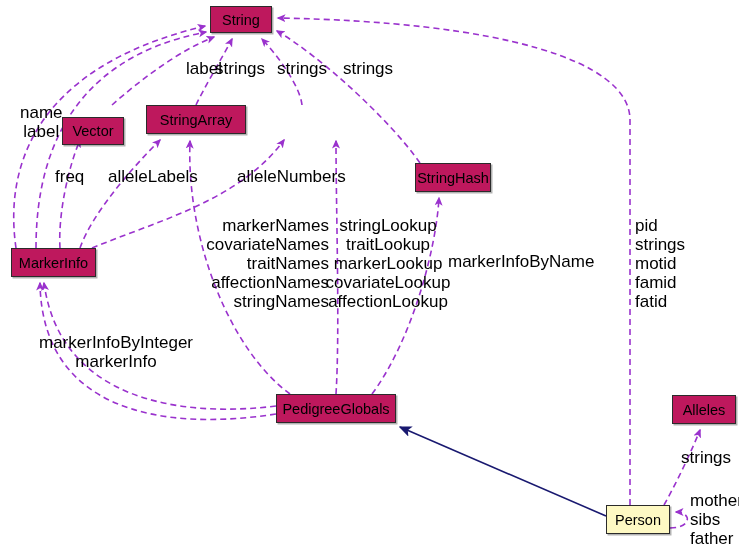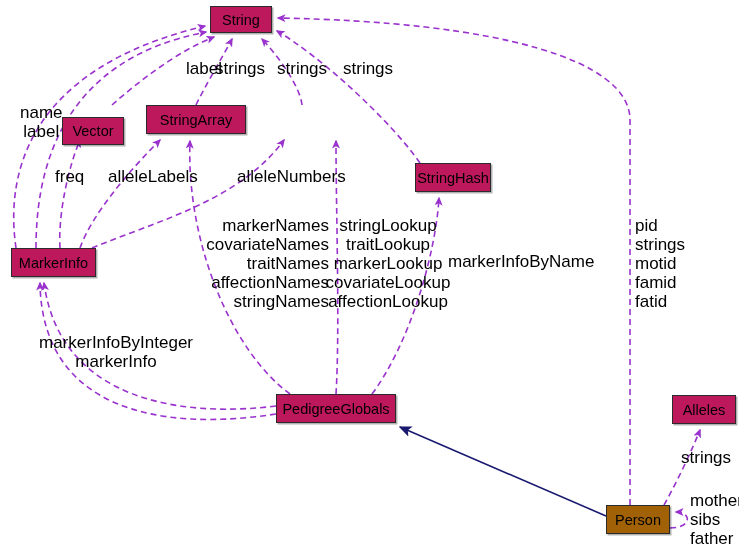--- a/index.html
+++ b/index.html
@@ -7,21 +7,21 @@
        font-family:"Liberation Sans","DejaVu Sans",sans-serif;}
   #diagram{position:relative;width:739px;height:552px;background:#ffffff;}
   svg{position:absolute;left:0;top:0;width:739px;height:552px;}
   .edge{fill:none;stroke:#9a32cd;stroke-width:1.6;stroke-dasharray:6,4;}
   .edge-solid{fill:none;stroke:#191970;stroke-width:1.6;}
   .nodebox{position:absolute;box-sizing:border-box;
            border:1.4px solid #2b2b2b;background:#be185d;
            display:flex;align-items:center;justify-content:center;
            font-size:14.5px;color:#000000;white-space:nowrap;
            box-shadow:1.5px 1.5px 0 rgba(0,0,0,0.30);}
-  .nodebox.current{background:#a16207;justify-content:center;}
+  .nodebox.current{background:#fef9c3;justify-content:center;}
   .edgelabel{position:absolute;font-size:17px;color:#000000;
              white-space:nowrap;line-height:19px;}
   .lbl-center{transform:translateX(-50%);text-align:center;}
   .lbl-right{transform:translateX(-100%);text-align:right;}
   .lbl-left{text-align:left;}
 </style>
 </head>
 <body>
 
 <div id="diagram">

